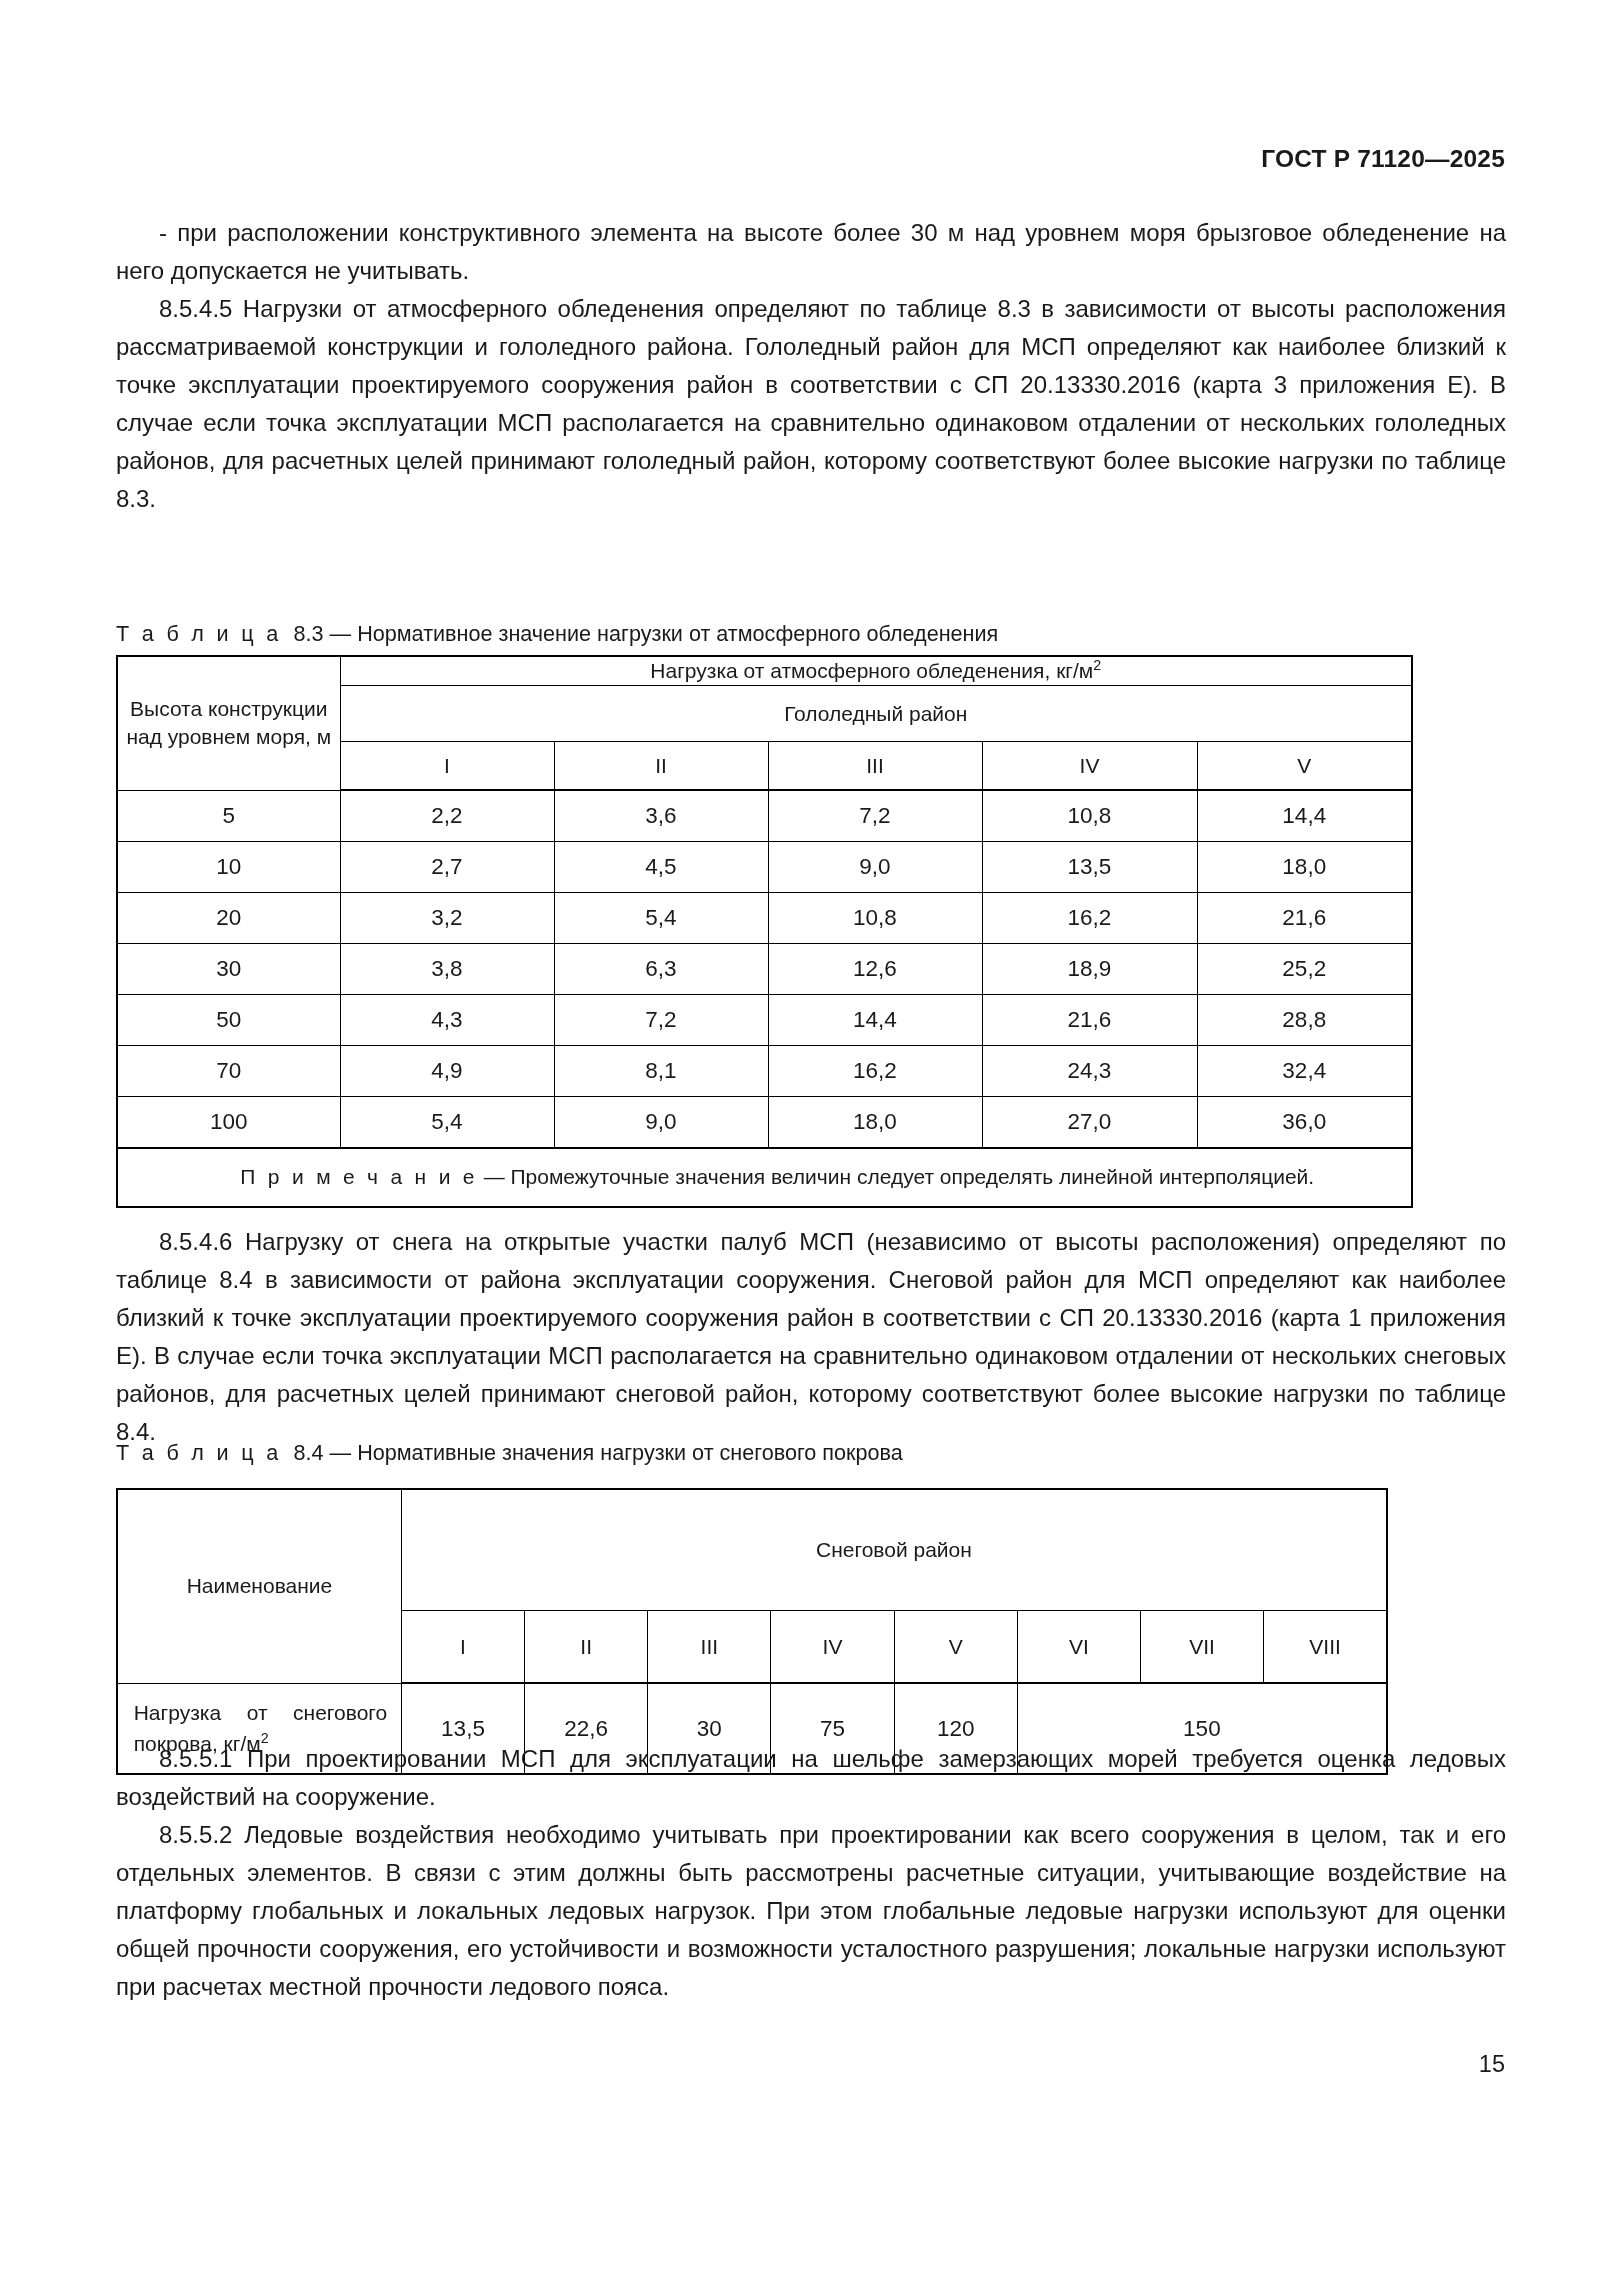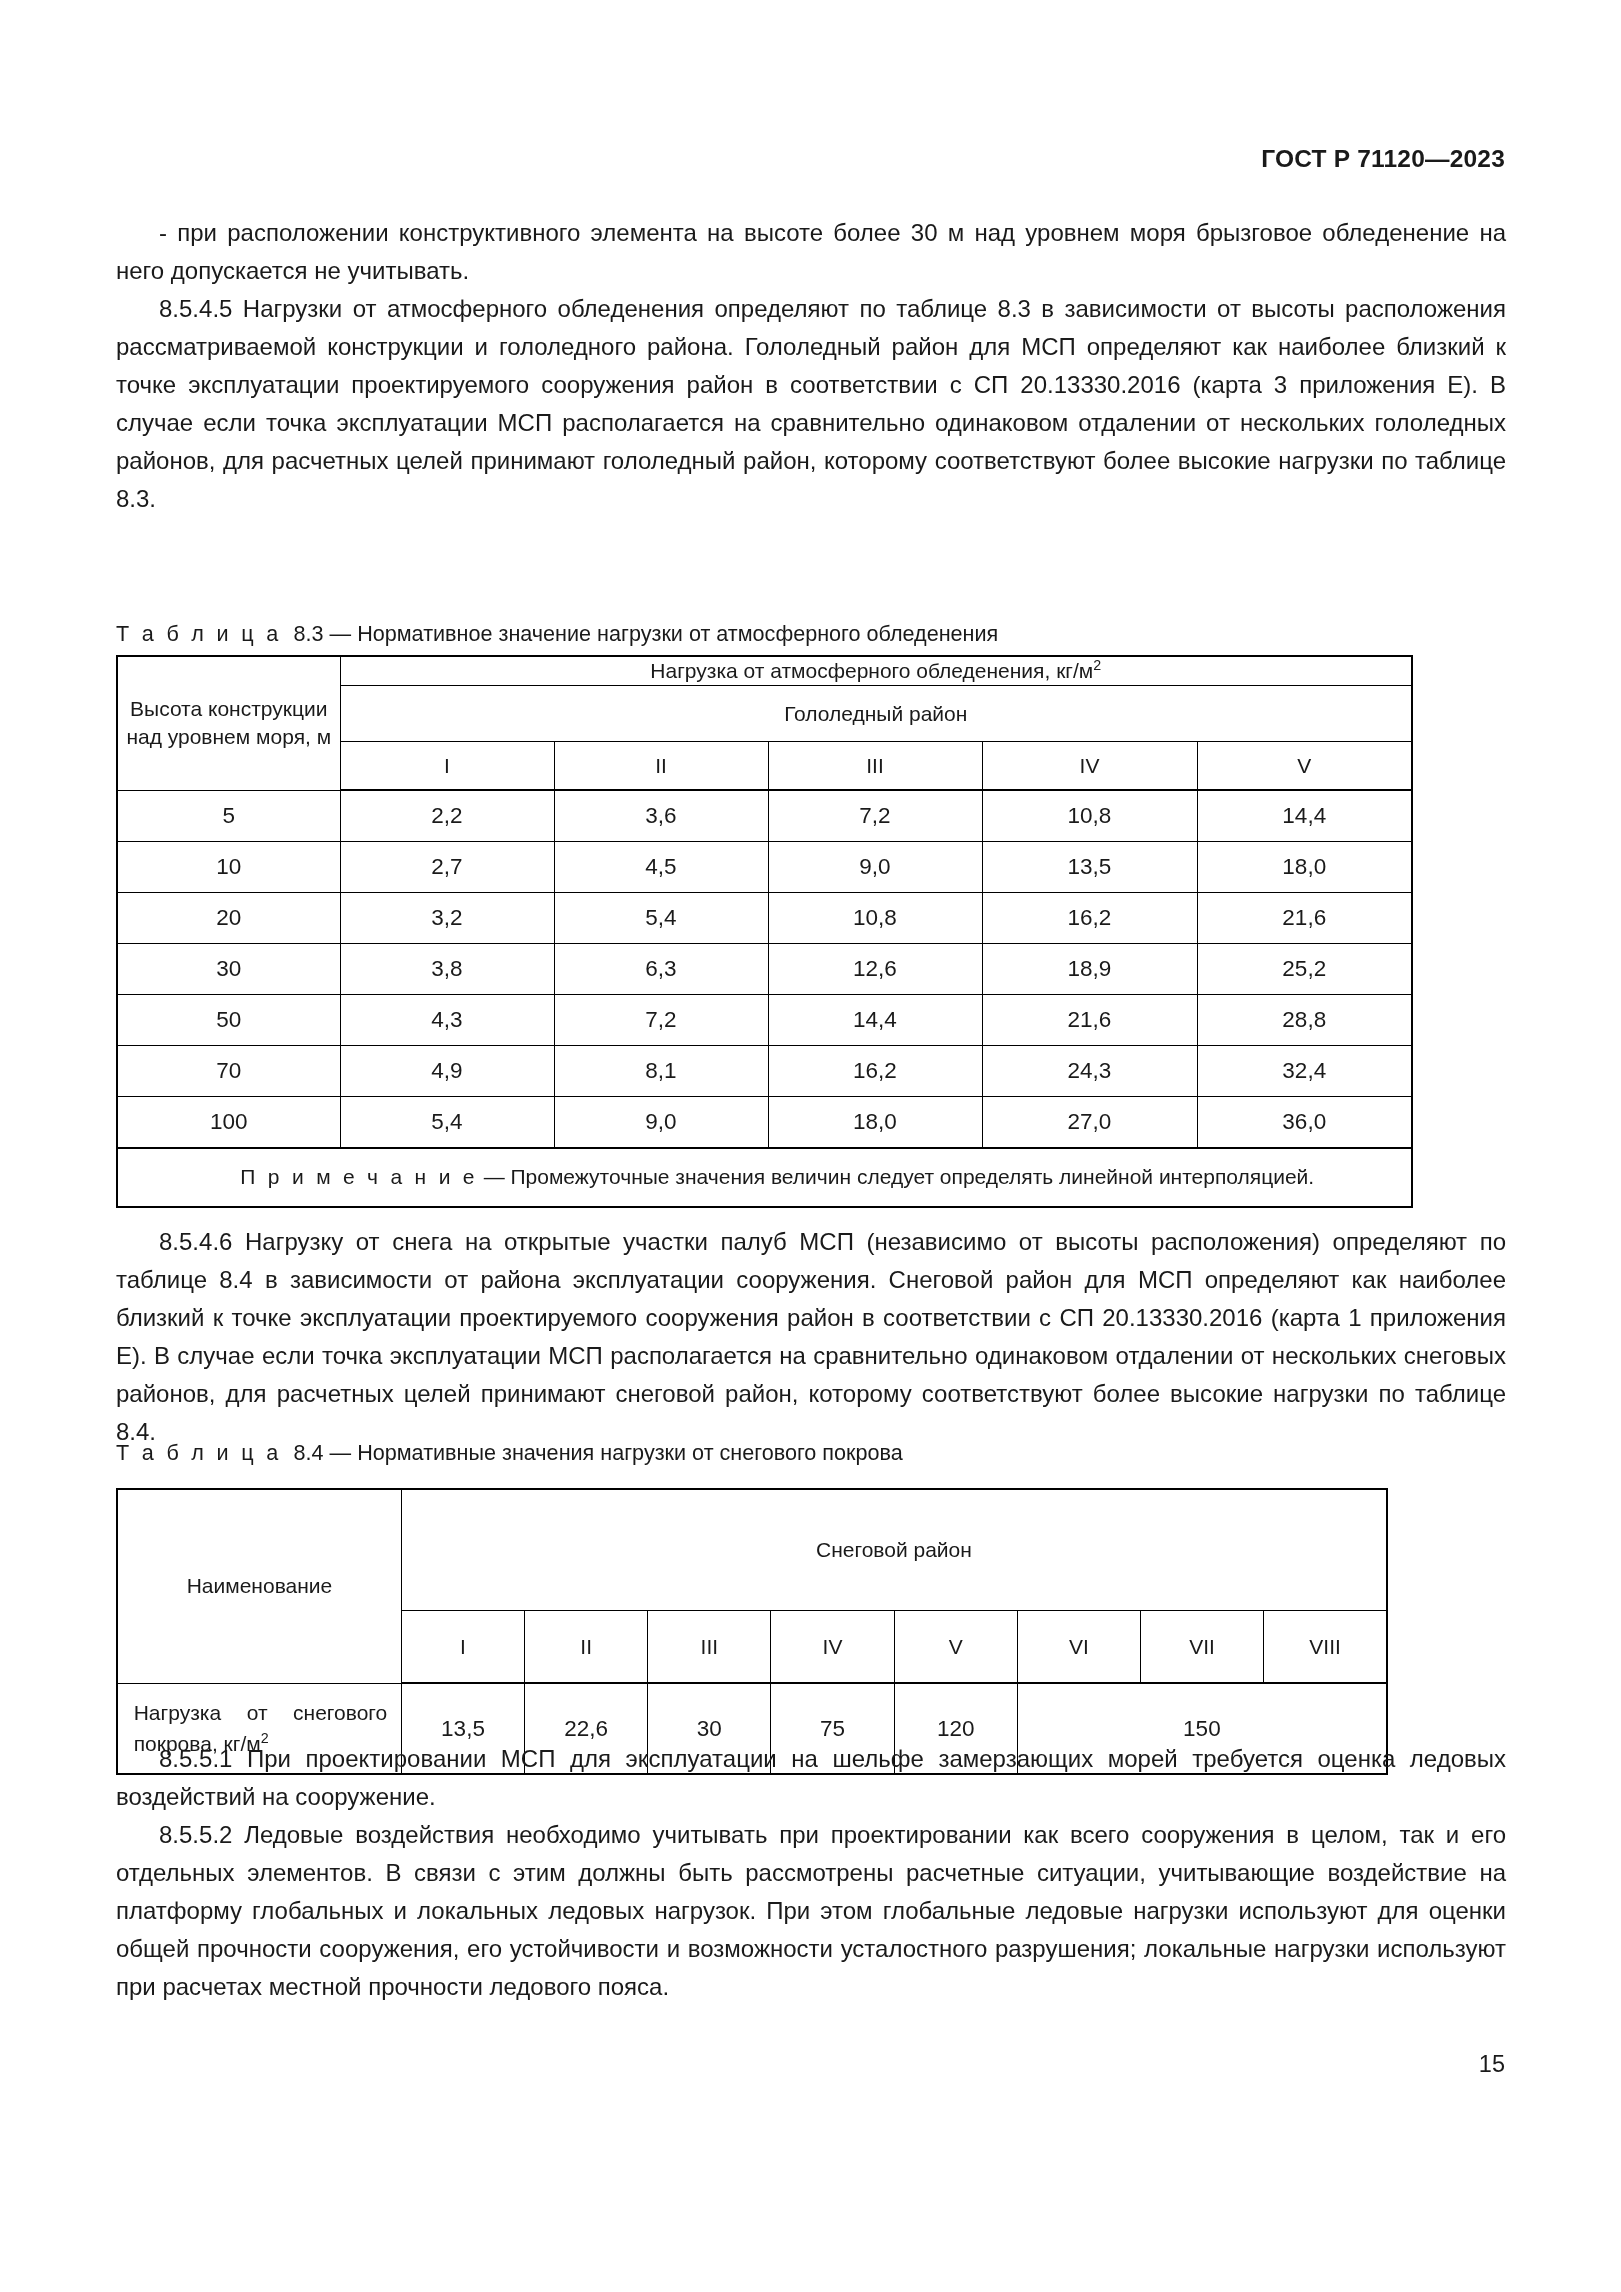--- a/index.html
+++ b/index.html
@@ -109,21 +109,21 @@
     right: 116px;
     top: 2051px;
     font-size: 23.5px;
   }
 </style>
 </head>
 <body>
 
 <div class="page">
 
-  <div class="doc-header">ГОСТ Р 71120—2023</div>
+  <div class="doc-header">ГОСТ Р 71120—2025</div>
 
   <div class="body-block" style="top:214px;">
     <p class="para">- при расположении конструктивного элемента на высоте более 30 м над уровнем моря брызговое обледенение на него допускается не учитывать.</p>
     <p class="para">8.5.4.5  Нагрузки от атмосферного обледенения определяют по таблице 8.3 в зависимости от высоты расположения рассматриваемой конструкции и гололедного района. Гололедный район для МСП определяют как наиболее близкий к точке эксплуатации проектируемого сооружения район в соответствии с СП 20.13330.2016 (карта 3 приложения Е). В случае если точка эксплуатации МСП располагается на сравнительно одинаковом отдалении от нескольких гололедных районов, для расчетных целей принимают гололедный район, которому соответствуют более высокие нагрузки по таблице 8.3.</p>
   </div>
 
   <div class="table-caption" style="position:absolute; left:116px; top:619px;">
     <span class="spaced">Т а б л и ц а</span><span>&nbsp; </span><span>8.3</span><span>&nbsp;</span><span>—</span><span>&nbsp;</span><span>Нормативное значение нагрузки от атмосферного обледенения</span>
   </div>
 

